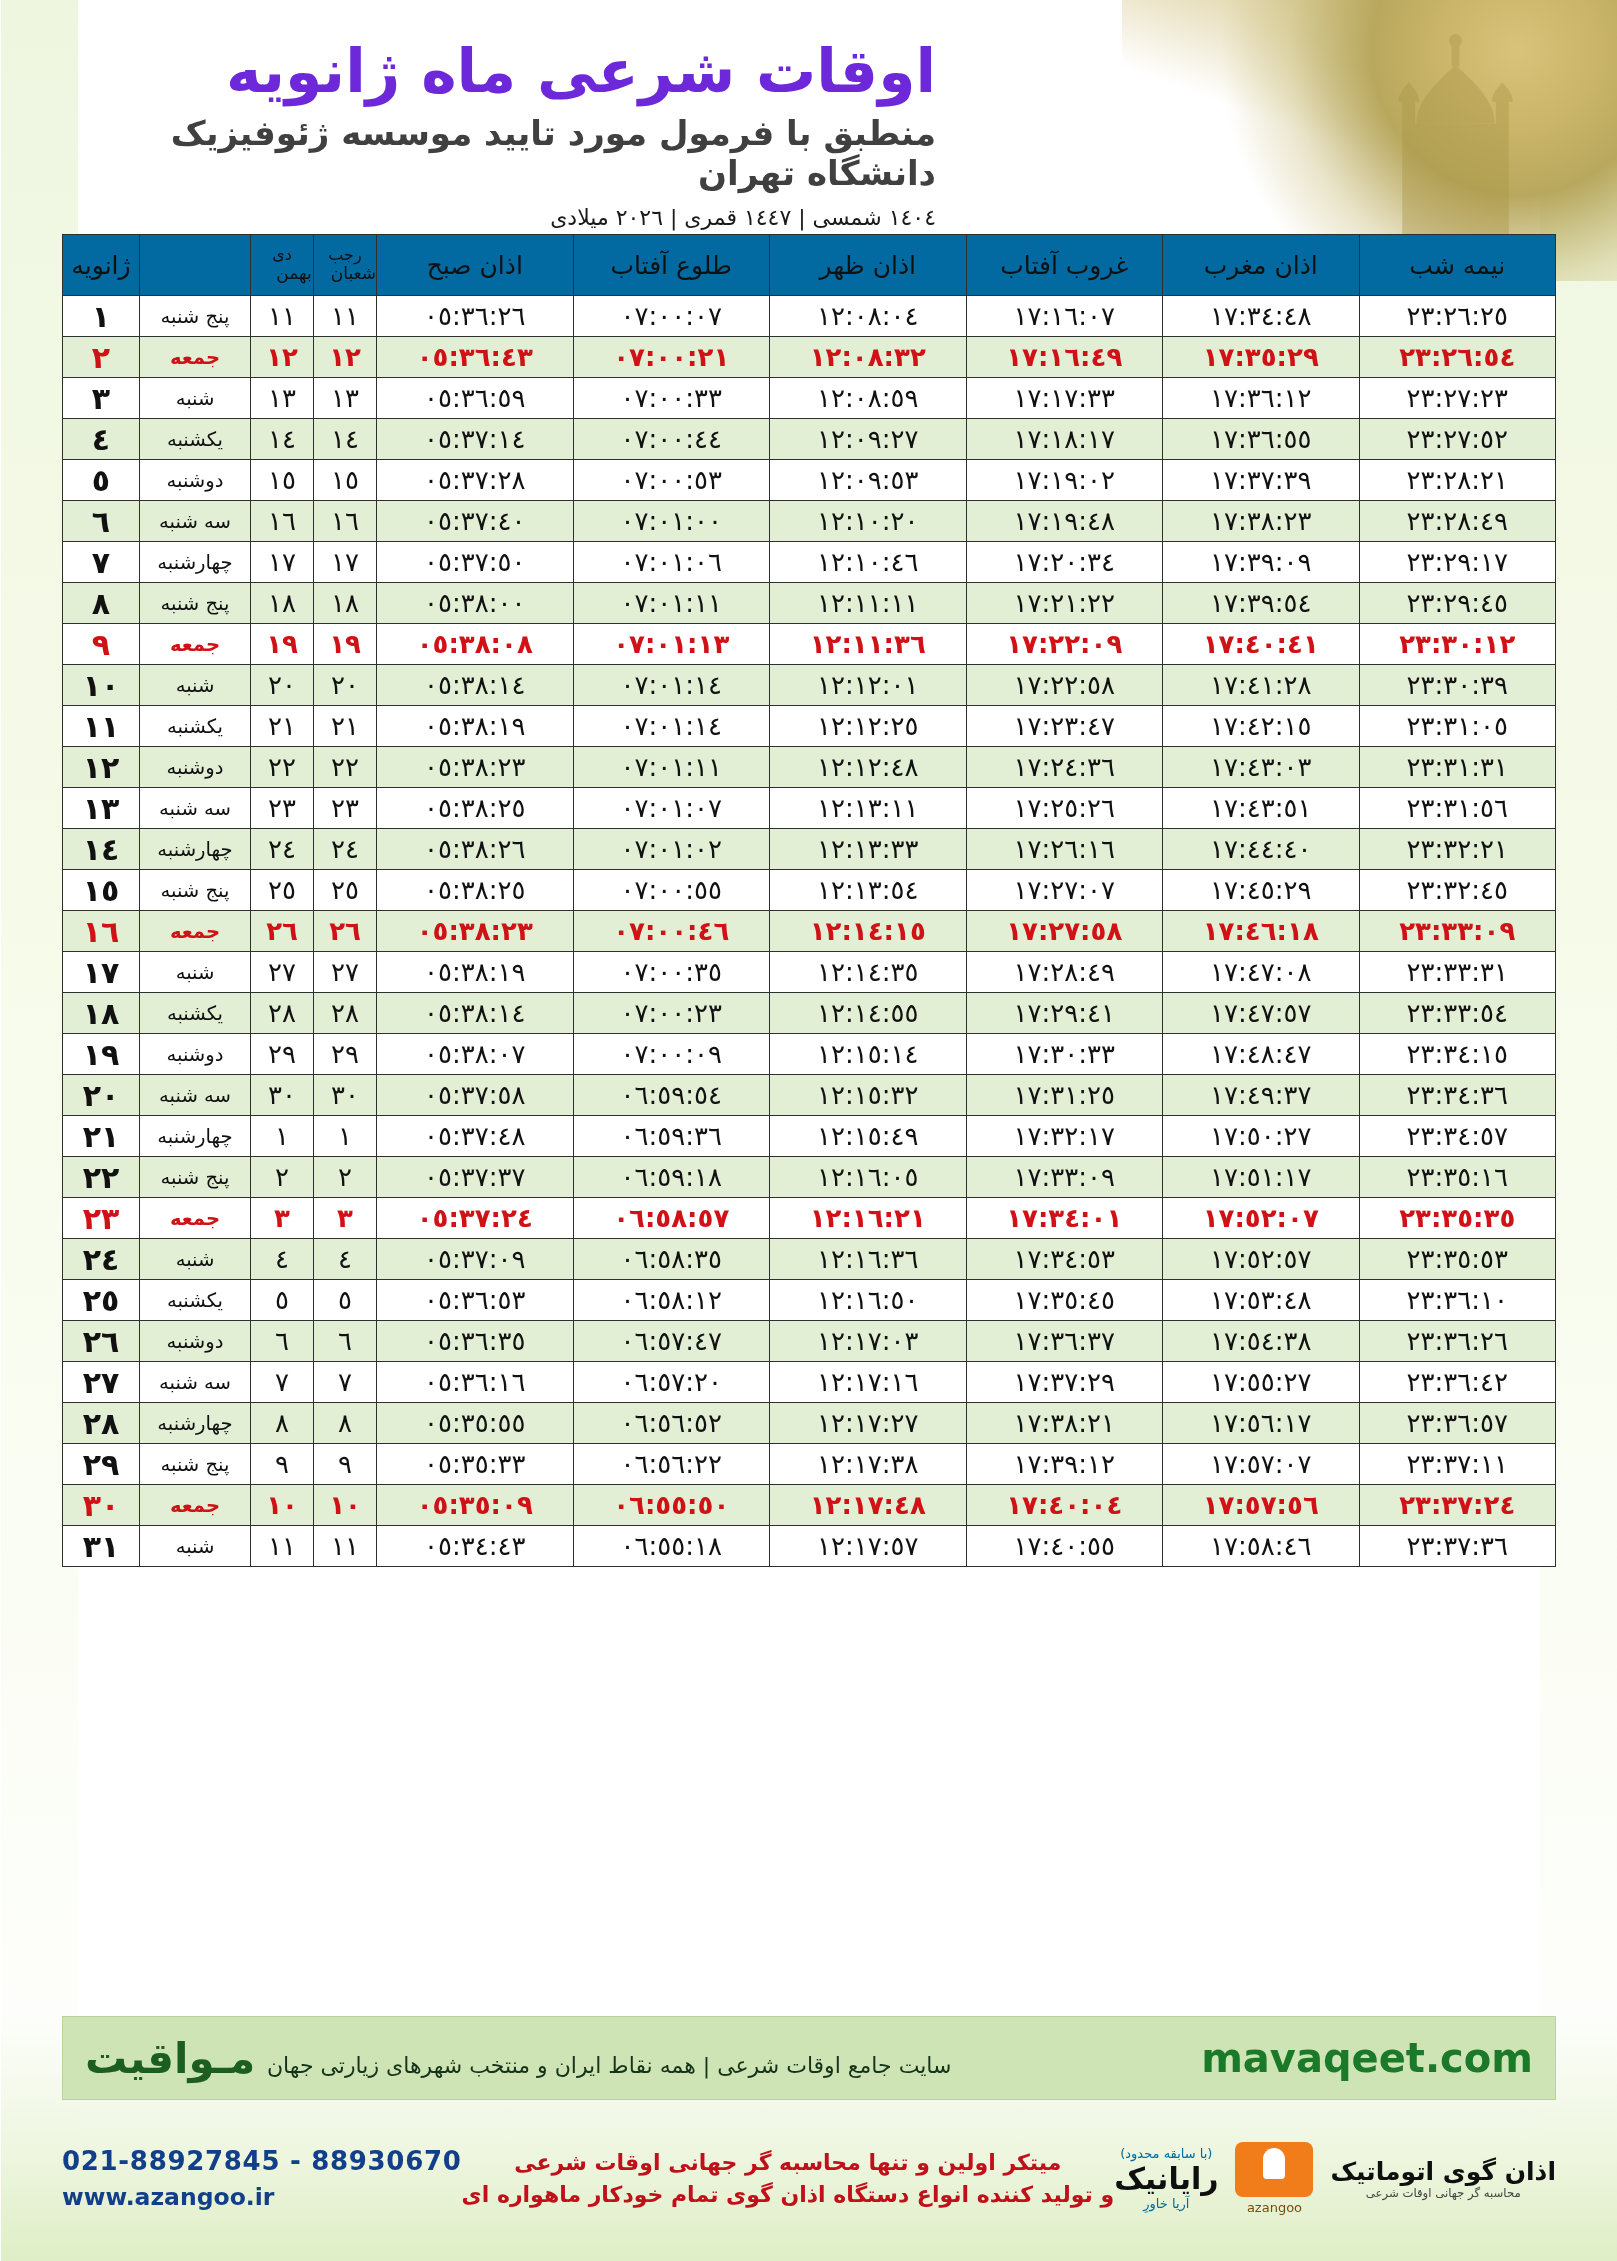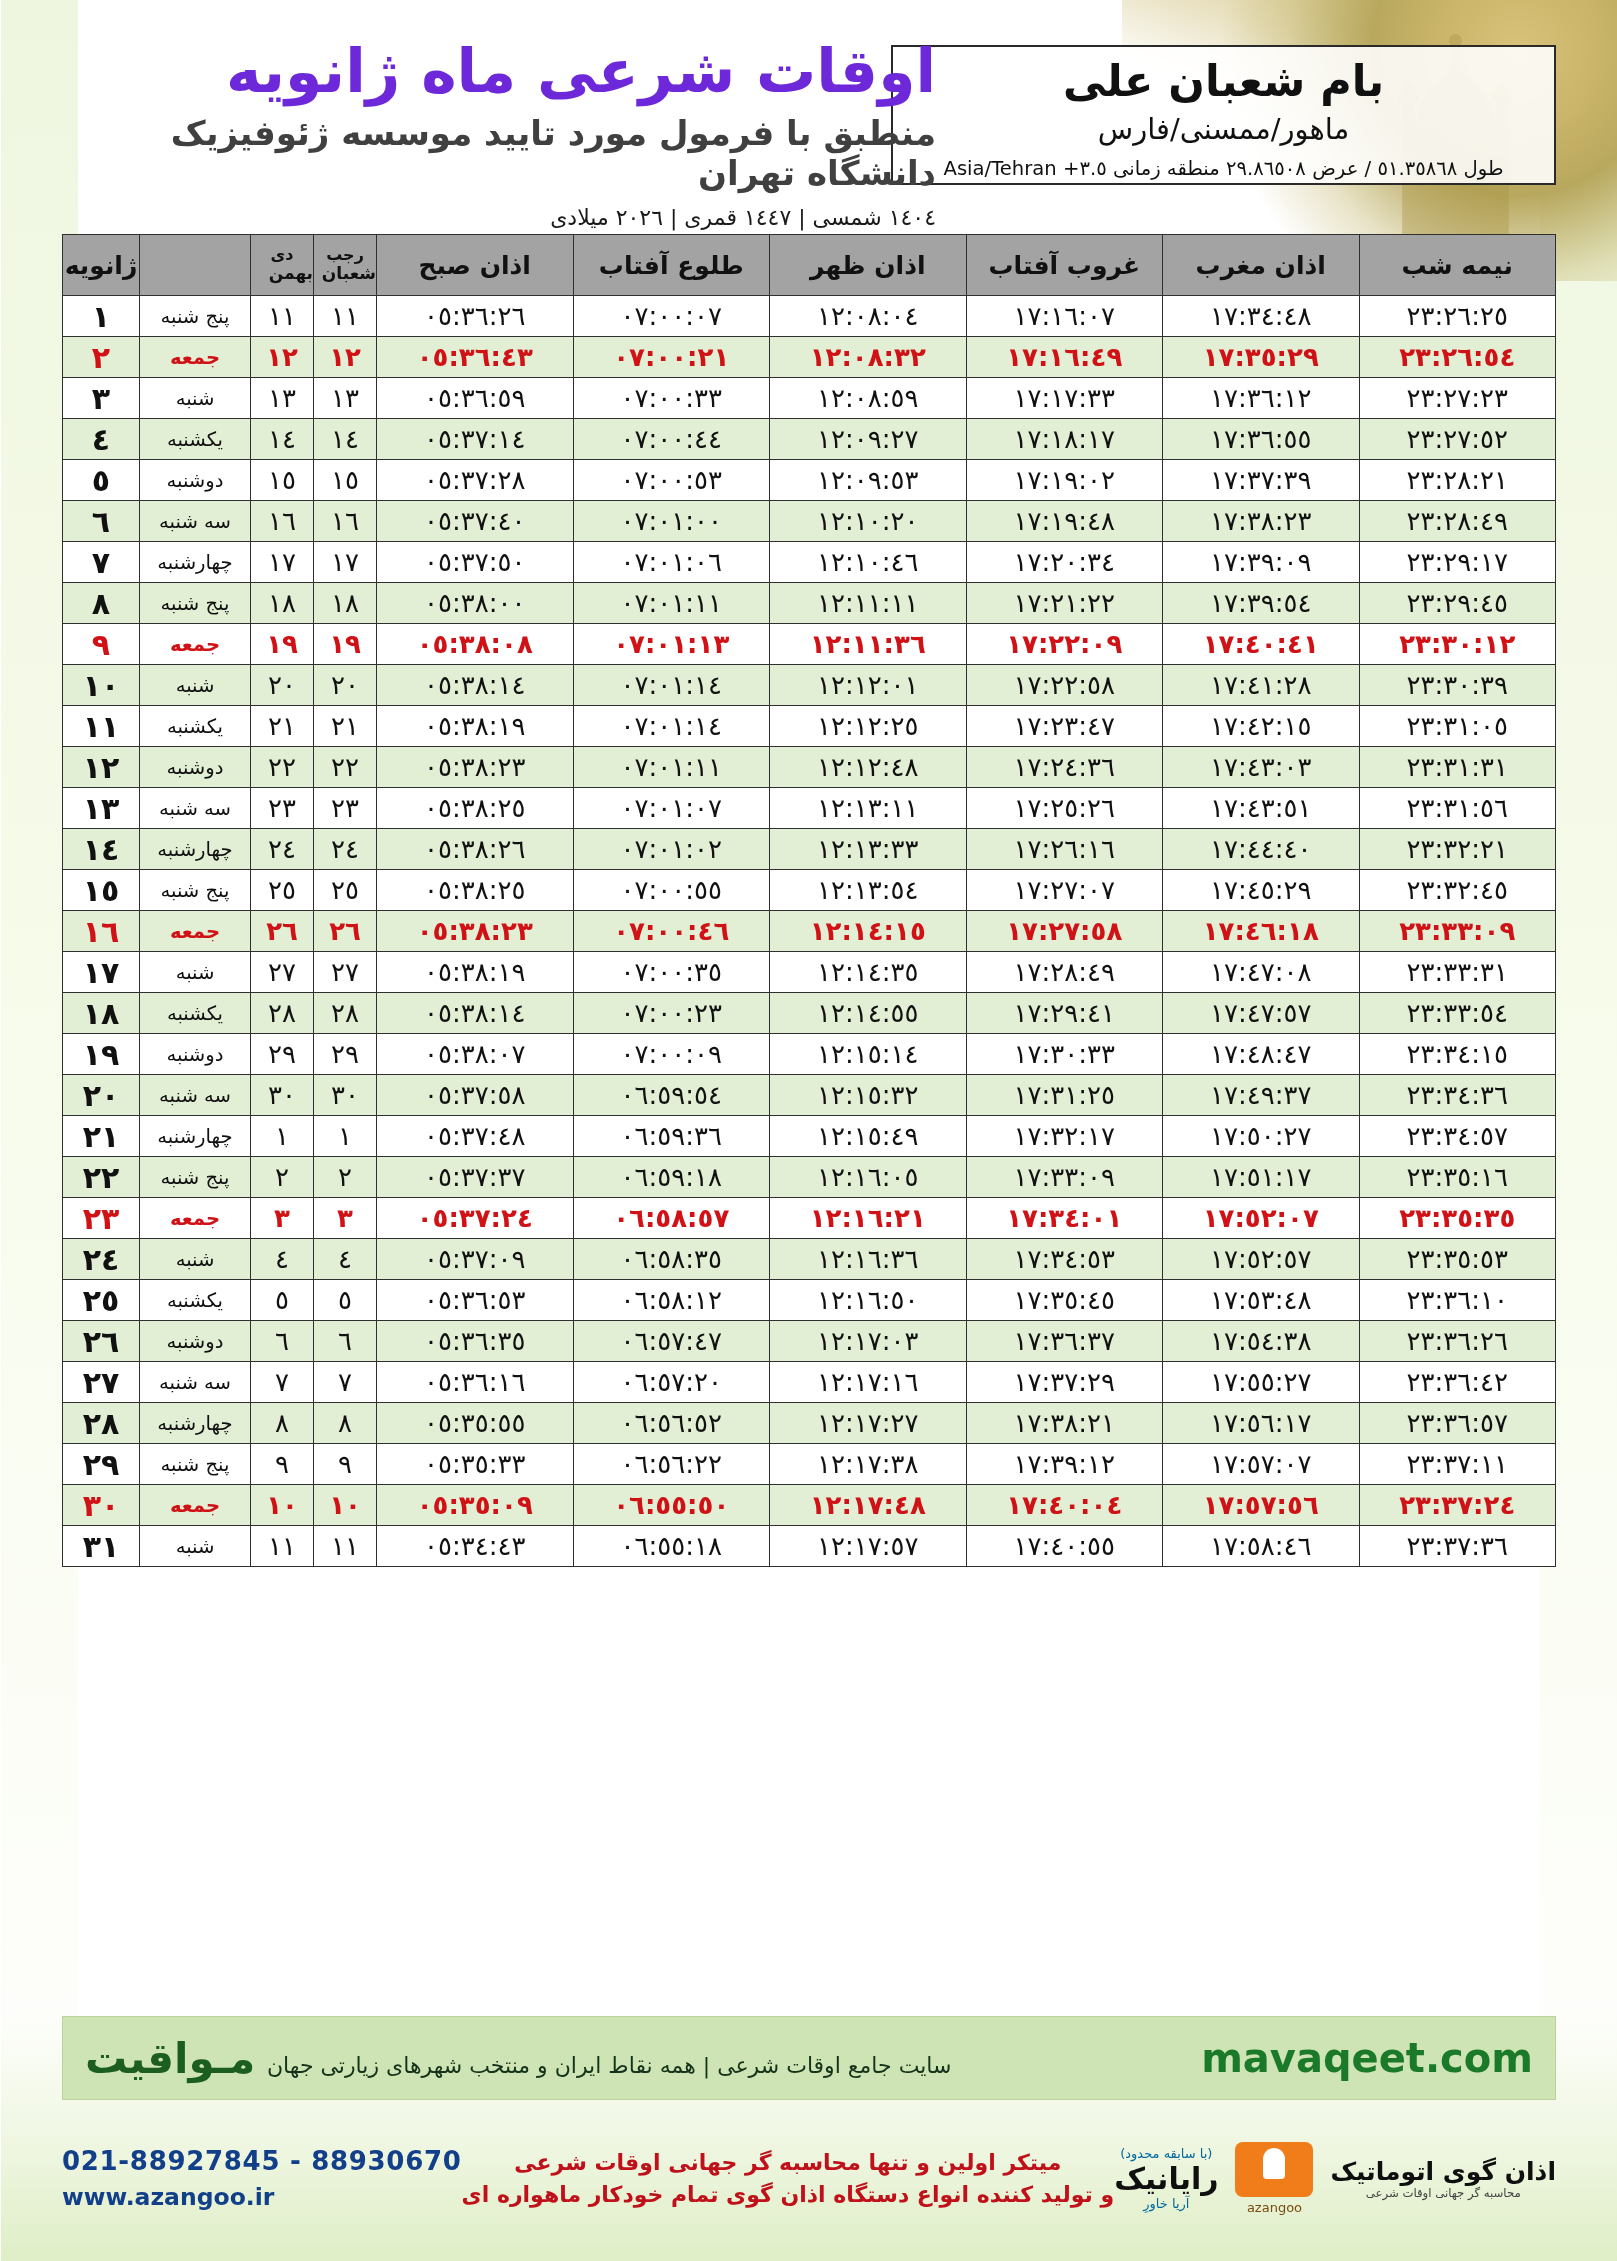--- a/index.html
+++ b/index.html
@@ -86,22 +86,22 @@
   th,td{
     border:1.3px solid #2f2f2f;
     text-align:center;
     font-size:26px;
     color:#111;
     height:40px;
     padding:0;
     white-space:nowrap;
   }
   thead th{
-    background:#a3a3a3;
-    font-size:25px;font-weight:bold;height:60px;
+    background:#0369a1;
+    font-size:25px;font-weight:normal;height:60px;
     position:relative;
   }
   thead th.small{font-size:17px;line-height:1.25;}
   tbody tr:nth-child(odd) td{background:#ffffff;}
   tbody tr:nth-child(even) td{background:#e2efd4;}
   td.day-num{font-size:30px;font-weight:bold;}
   td.weekday{font-size:19.6px;}
   td.hijri,td.qamari{font-size:26px;}
   tr.friday td{color:#d01217;font-weight:bold;}
   tr.friday td.weekday{font-weight:bold;}
@@ -172,25 +172,20 @@
     <path d="M18 86 C30 100 34 106 34 116 L2 116 C2 106 6 100 18 86 Z"></path>
     <rect x="152" y="110" width="20" height="220"></rect>
     <path d="M162 86 C174 100 178 106 178 116 L146 116 C146 106 150 100 162 86 Z"></path>
   </g>
 </svg>
 
 <div class="page">
 
   <div class="header">
 
-    <div class="city-box">
-      <div class="city-name">بام شعبان علی</div>
-      <div class="city-sub">ماهور/ممسنی/فارس</div>
-      <div class="city-coord">طول ٥١.٣٥٨٦٨ / عرض ٢٩.٨٦٥٠٨ منطقه زمانی ٣.٥+ Asia/Tehran</div>
-    </div>
 
     <div class="title-block">
       <div class="main-title">اوقات شرعی ماه ژانویه</div>
       <div class="sub-title">منطبق با فرمول مورد تایید موسسه ژئوفیزیک دانشگاه تهران</div>
       <div class="cal-line">١٤٠٤ شمسی | ١٤٤٧ قمری | ٢٠٢٦ میلادی</div>
     </div>
 
   </div>
 
   <div class="table-wrap">

